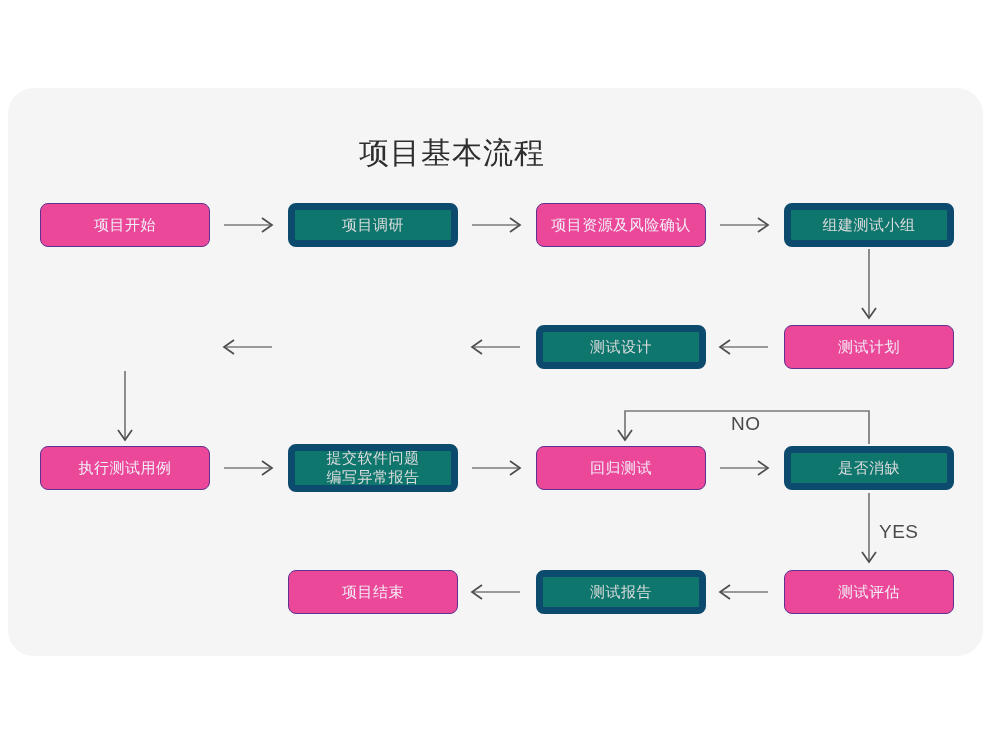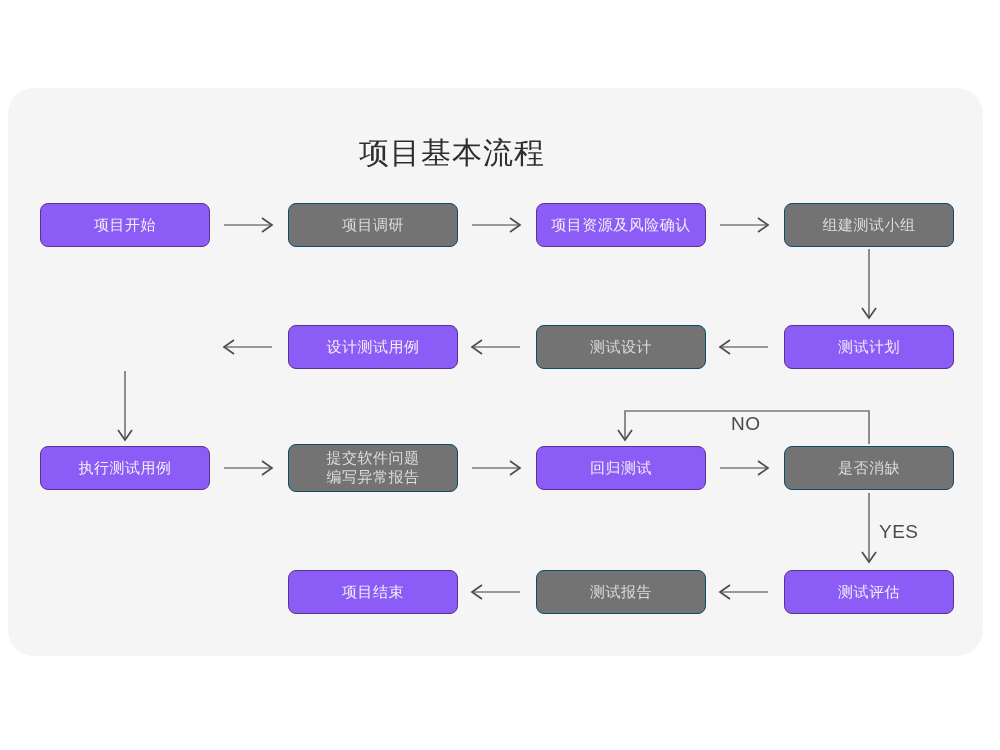--- a/index.html
+++ b/index.html
@@ -55,28 +55,28 @@
     align-items: center;
     justify-content: center;
     text-align: center;
     font-size: 15px;
     line-height: 19px;
     letter-spacing: 0.5px;
     box-sizing: border-box;
     font-family: "DejaVu Sans", "Liberation Sans", sans-serif;
   }
   .node.purple {
-    background: #8b5cf6;
+    background: #ec4899;
     color: #f2eef7;
     border: 1px solid #5d3190;
   }
   .node.gray {
-    background: #737373;
+    background: #0f766e;
     color: #dcdcdc;
-    border: 1px solid #0c4a6e;
+    border: 7px solid #0c4a6e;
   }
   .node .lbl {
     pointer-events: none;
     white-space: pre-line;
   }
   .edge-label {
     position: absolute;
     font-size: 19px;
     color: #4a4a4a;
     font-family: "Liberation Sans", "DejaVu Sans", sans-serif;
@@ -189,23 +189,20 @@
     <div class="node gray" style="left:288px; top:203px;">
         <span class="lbl">项目调研</span>
       </div>
     <div class="node purple" style="left:536px; top:203px;">
         <span class="lbl">项目资源及风险确认</span>
       </div>
     <div class="node gray" style="left:784px; top:203px;">
         <span class="lbl">组建测试小组</span>
       </div>
 
-    <div class="node purple" style="left:288px; top:325px;">
-        <span class="lbl">设计测试用例</span>
-      </div>
     <div class="node gray" style="left:536px; top:325px;">
         <span class="lbl">测试设计</span>
       </div>
     <div class="node purple" style="left:784px; top:325px;text-align:right;">
         <span class="lbl">测试计划</span>
       </div>
 
     <div class="node purple" style="left:40px;  top:446px;">
         <span class="lbl">执行测试用例</span>
       </div>

